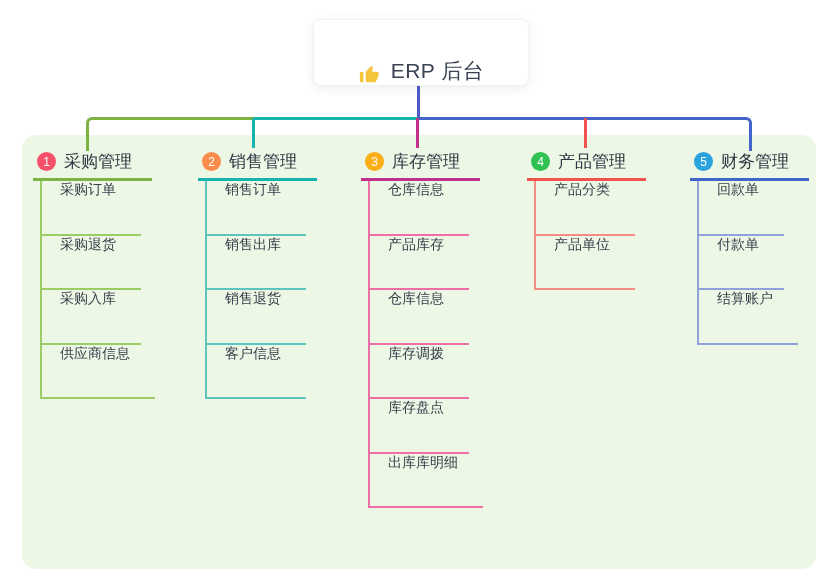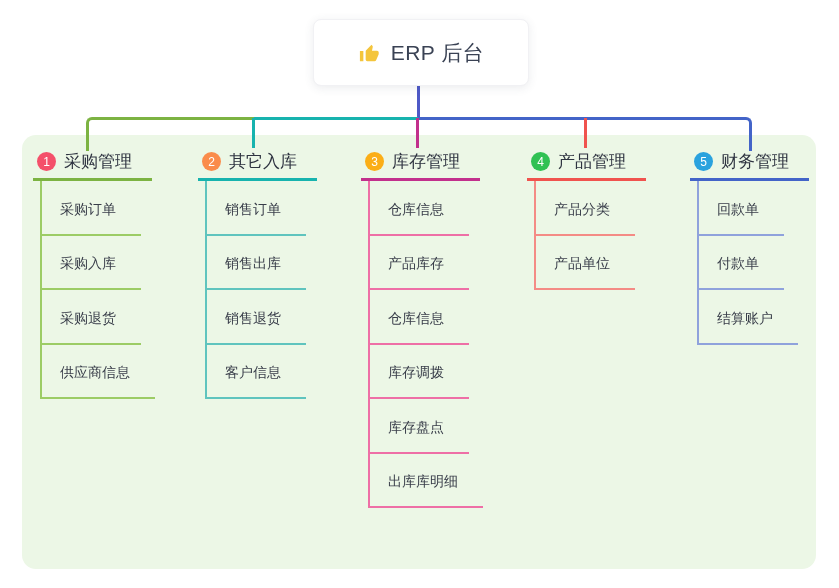--- a/index.html
+++ b/index.html
@@ -6,21 +6,21 @@
   .canvas {
     position:relative; width:839px; height:588px; overflow:hidden;
     font-family:"Liberation Sans","DejaVu Sans",sans-serif; background:#ffffff;
   }
 
   
   .root-card {
     position:absolute; left:313px; top:19px; width:214px; height:65px;
     background:#ffffff; border:1px solid #f1f1f4; border-radius:8px;
     box-shadow:0 2px 10px rgba(60,70,90,0.10);
-    display:flex; align-items:center; justify-content:center; gap:10px;
+    display:flex; align-items:flex-end; justify-content:center; gap:10px;
   }
   .root-label { font-size:21px; color:#3A4254; letter-spacing:0.5px; }
   .thumb { display:flex; align-items:center; }
 
   
   .panel {
     position:absolute; left:22px; top:135px; width:794px; height:434px;
     border-radius:14px; background:#ECF7E6;
   }
 
@@ -51,22 +51,22 @@
   .badge {
     width:19px; height:19px; border-radius:50%; background:var(--badge);
     color:#ffffff; font-size:12px; display:flex; align-items:center;
     justify-content:center; flex:0 0 19px;
   }
   .branch-label { font-size:17px; color:#2E3340; margin-left:8px; white-space:nowrap; }
 
   .children { margin-left:7px; border-left:2px solid var(--childline); width:fit-content; }
   .child {
     box-sizing:border-box; height:54.5px; width:fit-content;
-    padding:12px 25px 7px 18px; border-bottom:2px solid var(--childline);
-    display:flex; align-items:center;
+    padding:0 25px 7px 18px; border-bottom:2px solid var(--childline);
+    display:flex; align-items:flex-start;
   }
   .child-label { font-size:14px; color:#383D49; white-space:nowrap; }
 </style>
 </head>
 <body>
 
 <div class="canvas">
 
   <div class="panel" style="background: rgb(236, 247, 230);"></div>
 
@@ -90,35 +90,35 @@
   <div class="column" style="left: 33px; --line: #7CB342; --badge: #F4506A; --childline: #9CCC65;">
     <div class="branch-header">
       <span class="badge">1</span>
       <span class="branch-label">采购管理</span>
     </div>
     <div class="children">
       <div class="child">
           <span class="child-label">采购订单</span>
         </div>
       <div class="child">
-          <span class="child-label">采购入库</span>
+          <span class="child-label">采购退货</span>
         </div>
       <div class="child">
-          <span class="child-label">采购退货</span>
+          <span class="child-label">采购入库</span>
         </div>
       <div class="child">
           <span class="child-label">供应商信息</span>
         </div>
     </div>
   </div>
 
   <div class="column" style="left: 198px; --line: #17B3AE; --badge: #FA8C4B; --childline: #5FC4BE;">
     <div class="branch-header">
       <span class="badge">2</span>
-      <span class="branch-label">其它入库</span>
+      <span class="branch-label">销售管理</span>
     </div>
     <div class="children">
       <div class="child">
           <span class="child-label">销售订单</span>
         </div>
       <div class="child">
           <span class="child-label">销售出库</span>
         </div>
       <div class="child">
           <span class="child-label">销售退货</span>

